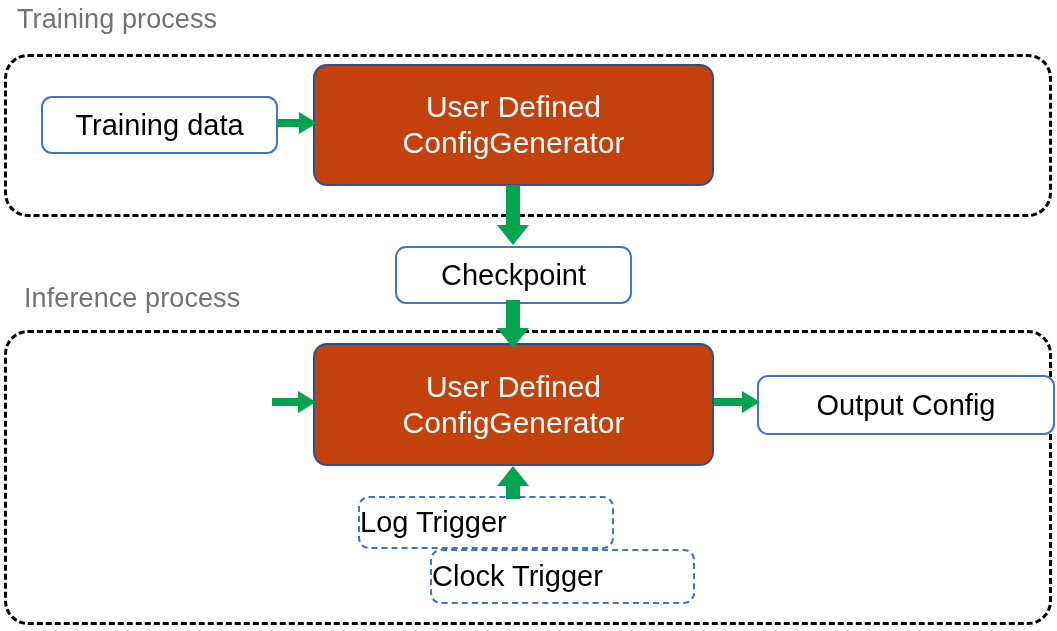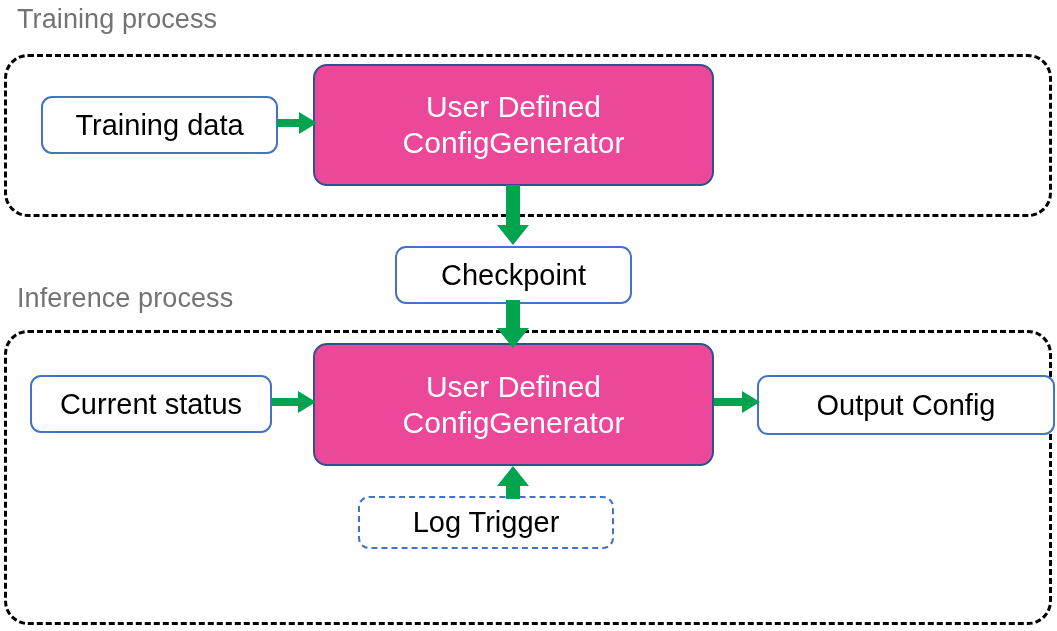--- a/index.html
+++ b/index.html
@@ -23,21 +23,21 @@
   
   .section-caption {
     position: absolute;
     font-size: 27px;
     line-height: 30px;
     color: #737373;
     white-space: nowrap;
     letter-spacing: 0.1px;
   }
   #caption-training { left: 17px; top: 4px; }
-  #caption-inference { left: 17px; top: 283px; }
+  #caption-inference { left: 24px; top: 283px; }
 
   
   .process-container {
     position: absolute;
     border: 3px dashed #000000;
     border-radius: 24px;
     background: transparent;
     box-sizing: border-box;
   }
   #container-training  { left: 4px;  top: 54px;  width: 1048px; height: 163px; }
@@ -65,34 +65,34 @@
 
   
   .node-dashed {
     position: absolute;
     box-sizing: border-box;
     border: 2px dashed #4472C4;
     border-radius: 11px;
     background: transparent;
     display: flex;
     align-items: center;
-    justify-content: center;
+    justify-content: flex-start;
     color: #000000;
     font-size: 29px;
     line-height: 1.05;
     white-space: nowrap;
   }
   #node-log-trigger   { left: 358px; top: 496px; width: 256px; height: 53px; }
   #node-clock-trigger { left: 430px; top: 549px; width: 265px; height: 55px; z-index: 3; }
 
   
   .node-primary {
     position: absolute;
     box-sizing: border-box;
-    background: #ec4899;
+    background: #c2410c;
     border: 2px solid #2F528F;
     border-radius: 14px;
     display: flex;
     flex-direction: column;
     align-items: center;
     justify-content: center;
     color: #ffffff;
     font-size: 30px;
     line-height: 36px;
     white-space: nowrap;
@@ -149,23 +149,20 @@
   <div class="arrow" id="arrow-ckpt-to-gen">
     <svg width="32" height="48" viewBox="0 0 32 48">
       <path d="M9 0 H23 V28 H32 L16 48 L0 28 H9 Z" fill="#00A44F"></path>
     </svg>
   </div>
 
   <div class="section-caption" id="caption-inference">Inference process</div>
 
   <div class="process-container" id="container-inference"></div>
 
-  <div class="node-plain" id="node-current-status">
-    <span>Current status</span>
-  </div>
 
   <div class="node-primary" id="node-generator-inference">
     <span>User Defined</span>
     <span>ConfigGenerator</span>
   </div>
 
   <div class="arrow" id="arrow-cs-to-gen">
     <svg width="44" height="22" viewBox="0 0 44 22">
       <path d="M0 7 H26 V0 L44 11 L26 22 V15 H0 Z" fill="#00A44F"></path>
     </svg>
@@ -184,14 +181,17 @@
   <div class="arrow" id="arrow-trig-to-gen">
     <svg width="32" height="33" viewBox="0 0 32 33">
       <path d="M16 0 L32 20 H23 V33 H9 V20 H0 Z" fill="#00A44F"></path>
     </svg>
   </div>
 
   <div class="node-dashed" id="node-log-trigger">
     <span>Log Trigger</span>
   </div>
 
+  <div class="node-dashed" id="node-clock-trigger">
+    <span>Clock Trigger</span>
+  </div>
 
 </div>
 
 </body></html>

